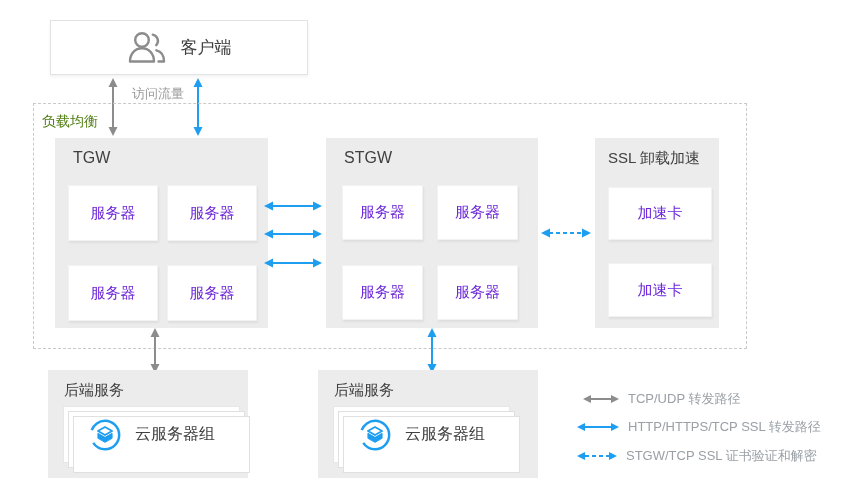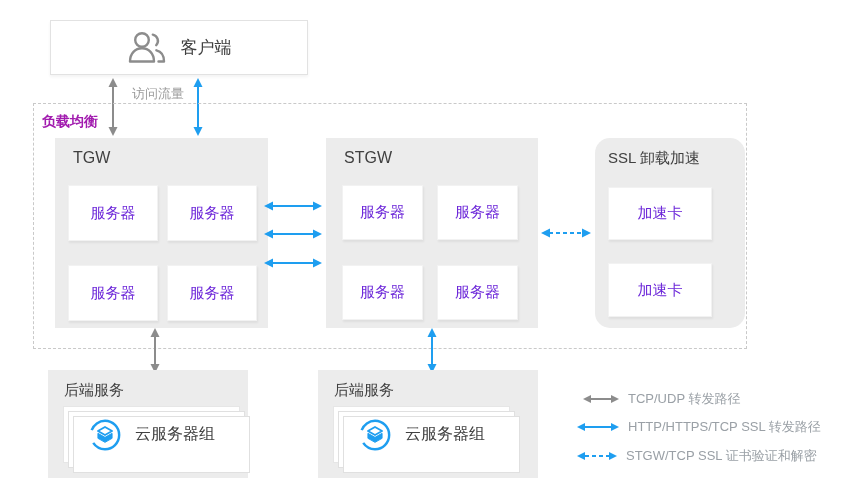--- a/index.html
+++ b/index.html
@@ -19,37 +19,37 @@
     background:#fff;border:1px solid #E2E2E2;box-shadow:0 2px 3px rgba(0,0,0,.05);
     display:flex;align-items:center;justify-content:center;gap:14px;
     color:var(--text-dark);font-size:17px;
   }
 
   
   .lb-container{
     position:absolute;left:33px;top:103px;width:714px;height:246px;
     border:1px dashed #C9C9C9;
   }
-  .lb-label{position:absolute;left:8px;top:9px;font-size:14px;color:#a21caf;font-weight:bold;}
+  .lb-label{position:absolute;left:8px;top:9px;font-size:14px;color:#4d7c0f;}
 
   
   .panel{position:absolute;background:var(--panel-bg);}
   .panel-title{position:absolute;left:18px;top:11px;font-size:16px;color:var(--text-dark);}
   .panel-title.small{font-size:15px;left:13px;}
 
   .white-box{
     position:absolute;background:#fff;border:1px solid #F2F2F2;
     box-shadow:1px 2px 2px rgba(0,0,0,.06);
     display:flex;align-items:center;justify-content:center;
     font-size:15px;color:#6d28d9;
   }
 
   #tgw{left:55px;top:138px;width:213px;height:190px;text-decoration:underline;}
   #stgw{left:326px;top:138px;width:212px;height:190px;}
-  #ssl{left:595px;top:138px;width:150px;height:190px;border-radius:15px;}
+  #ssl{left:595px;top:138px;width:124px;height:190px;}
 
   
   .backend{position:absolute;top:370px;height:108px;background:var(--panel-bg);}
   #backend-left{left:48px;width:200px;}
   #backend-right{left:318px;width:220px;}
   .backend-title{position:absolute;left:16px;top:11px;font-size:15px;color:var(--text-dark);}
   .stack-card{
     position:absolute;left:15px;top:36px;width:177px;height:57px;
     background:#fff;border:1px solid #E6E6E6;
     display:flex;align-items:center;justify-content:center;gap:13px;

